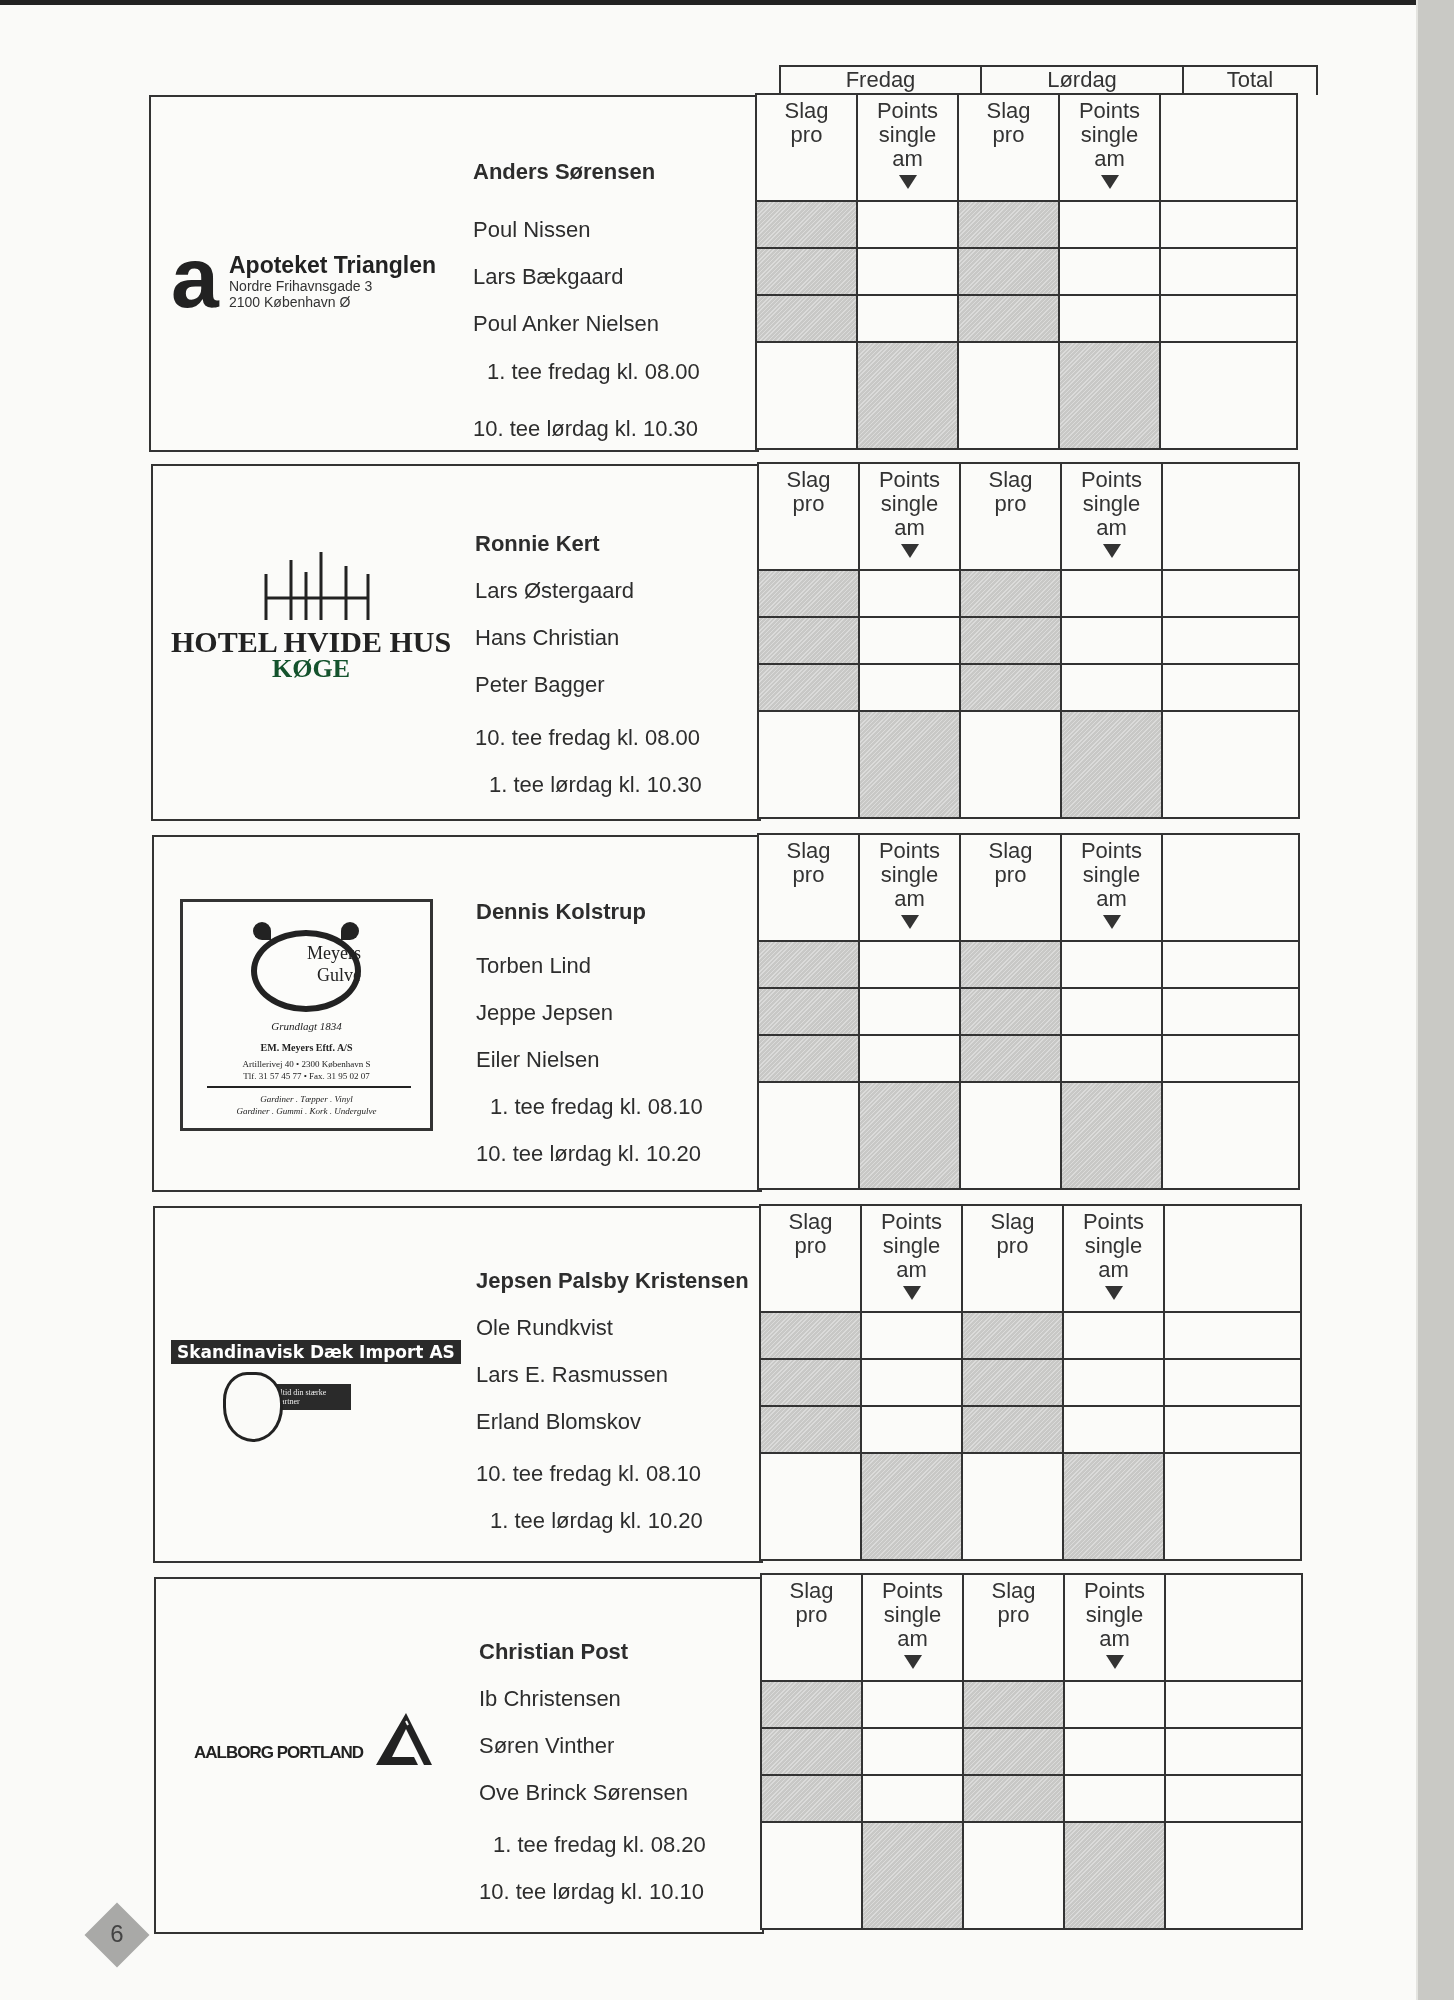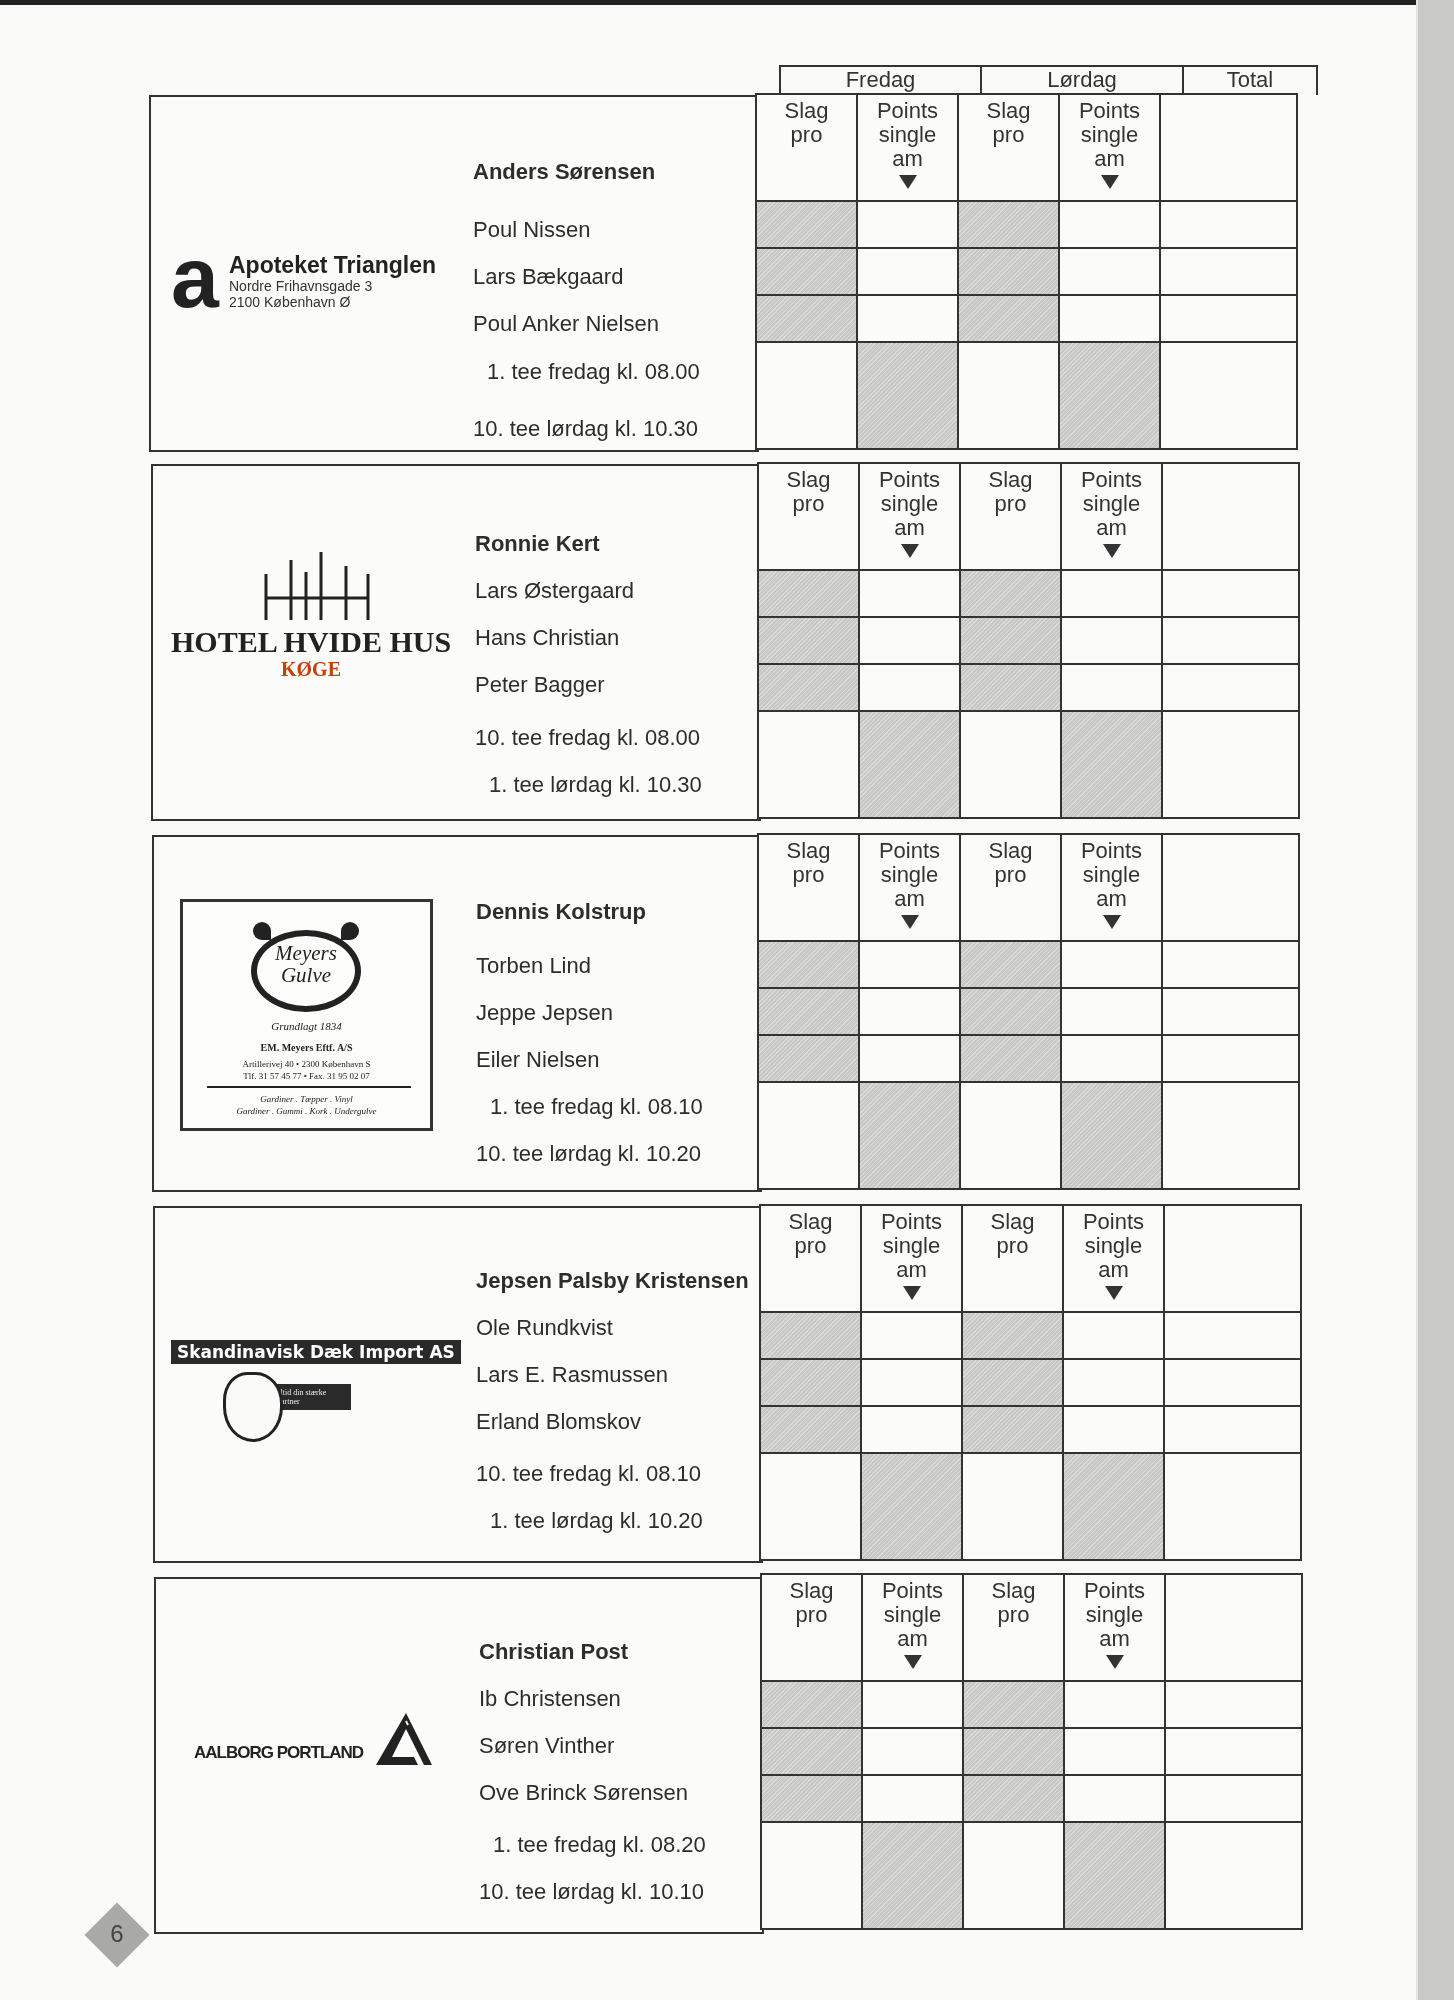--- a/index.html
+++ b/index.html
@@ -51,25 +51,25 @@
       background:#a9a9a7; transform:rotate(45deg);
     }
     .pagenum-txt { position:absolute; left:94px; top:1920px; width:46px; text-align:center; font-size:24px; color:#444; }
 
     
     .apo-a { font-family:"Liberation Sans", sans-serif; font-weight:bold; font-size:86px; line-height:70px; color:#222; position:absolute; left:0; top:-6px; }
     .apo-name { position:absolute; left:58px; top:4px; font-weight:bold; font-size:23px; white-space:nowrap; color:#222; }
     .apo-addr { position:absolute; left:58px; top:30px; font-size:14px; line-height:16px; white-space:nowrap; color:#333; }
 
     .hvide-title { font-family:"Liberation Serif", serif; font-weight:bold; font-size:30px; color:#222; text-align:center; white-space:nowrap; line-height:28px; }
-    .hvide-sub { font-family:"Liberation Serif", serif; font-weight:bold; font-size:20px; color:#c2410c; text-align:center; line-height:26px; }
+    .hvide-sub { font-family:"Liberation Serif", serif; font-weight:bold; font-size:26px; color:#14532d; text-align:center; line-height:26px; }
 
     .meyers-box { position:absolute; border:3px solid #333; box-sizing:border-box; background:#fcfcfa; font-family:"Liberation Serif", serif; text-align:center; color:#222; }
     .meyers-oval { position:absolute; left:68px; top:28px; width:110px; height:82px; border:6px solid #222; border-radius:50%; box-sizing:border-box; }
-    .meyers-oval-txt { position:absolute; left:68px; top:40px; width:110px; font-style:italic; font-size:21px; line-height:22px; }
+    .meyers-oval-txt { position:absolute; left:68px; top:40px; width:110px; font-size:18px; line-height:22px;text-align:right; }
     .ear { position:absolute; width:18px; height:18px; background:#222; border-radius:50% 50% 0 50%; }
 
     .sdi-bar { position:absolute; background:#2a2a2a; color:#fff; font-weight:bold; font-family:"DejaVu Sans", sans-serif; font-size:17px; white-space:nowrap; padding:2px 6px; }
     .sdi-tag { position:absolute; background:#2a2a2a; color:#eee; font-family:"Liberation Serif", serif; font-size:8px; line-height:9px; padding:4px 6px; }
     .sdi-fig { position:absolute; width:54px; height:64px; border:3px solid #222; border-radius:40% 45% 50% 50%; background:#fafaf8; }
 
     .aal-txt { position:absolute; font-weight:bold; font-family:"Liberation Sans", sans-serif; font-size:17px; letter-spacing:-1px; color:#222; white-space:nowrap; }
   </style>
 </head>
 <body>

